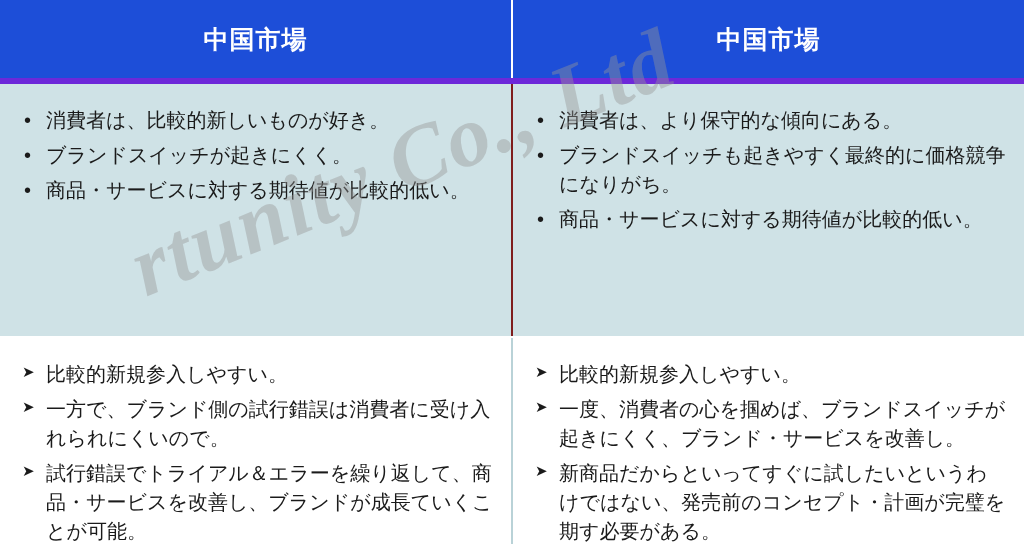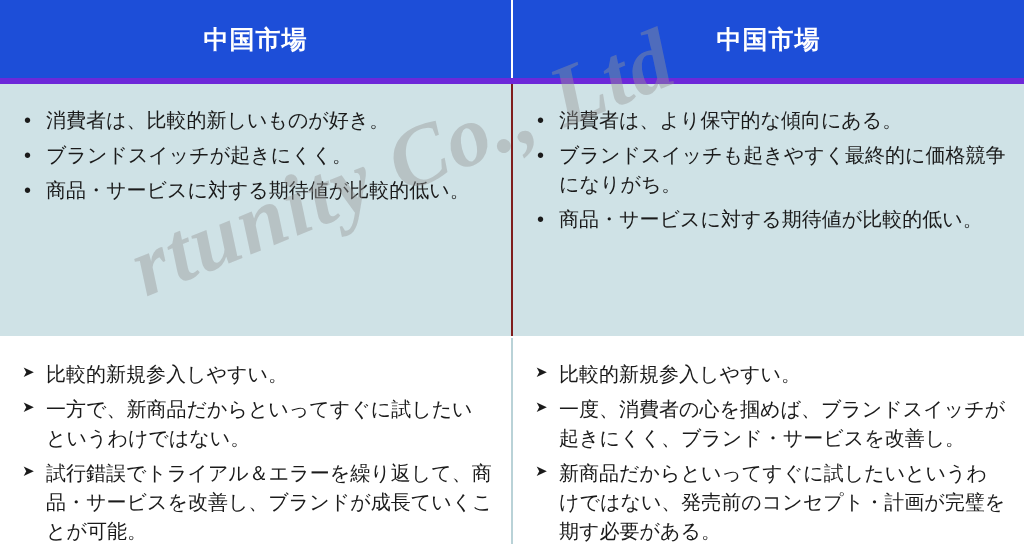--- a/index.html
+++ b/index.html
@@ -147,21 +147,21 @@
             <li>消費者は、より保守的な傾向にある。</li>
             <li>ブランドスイッチも起きやすく最終的に価格競争になりがち。</li>
             <li>商品・サービスに対する期待値が比較的低い。</li>
           </ul>
         </td>
       </tr>
       <tr class="row2">
         <td>
           <ul class="arrows">
             <li>比較的新規参入しやすい。</li>
-            <li>一方で、新商品だからといってすぐに試したいというわけではない。</li>
+            <li>一方で、ブランド側の試行錯誤は消費者に受け入れられにくいので。</li>
             <li>試行錯誤でトライアル＆エラーを繰り返して、商品・サービスを改善し、ブランドが成長ていくことが可能。</li>
           </ul>
         </td>
         <td class="last">
           <ul class="arrows">
             <li>比較的新規参入しやすい。</li>
             <li>一度、消費者の心を掴めば、ブランドスイッチが起きにくく、ブランド・サービスを改善し。</li>
             <li>新商品だからといってすぐに試したいというわけではない、発売前のコンセプト・計画が完璧を期す必要がある。</li>
           </ul>
         </td>

